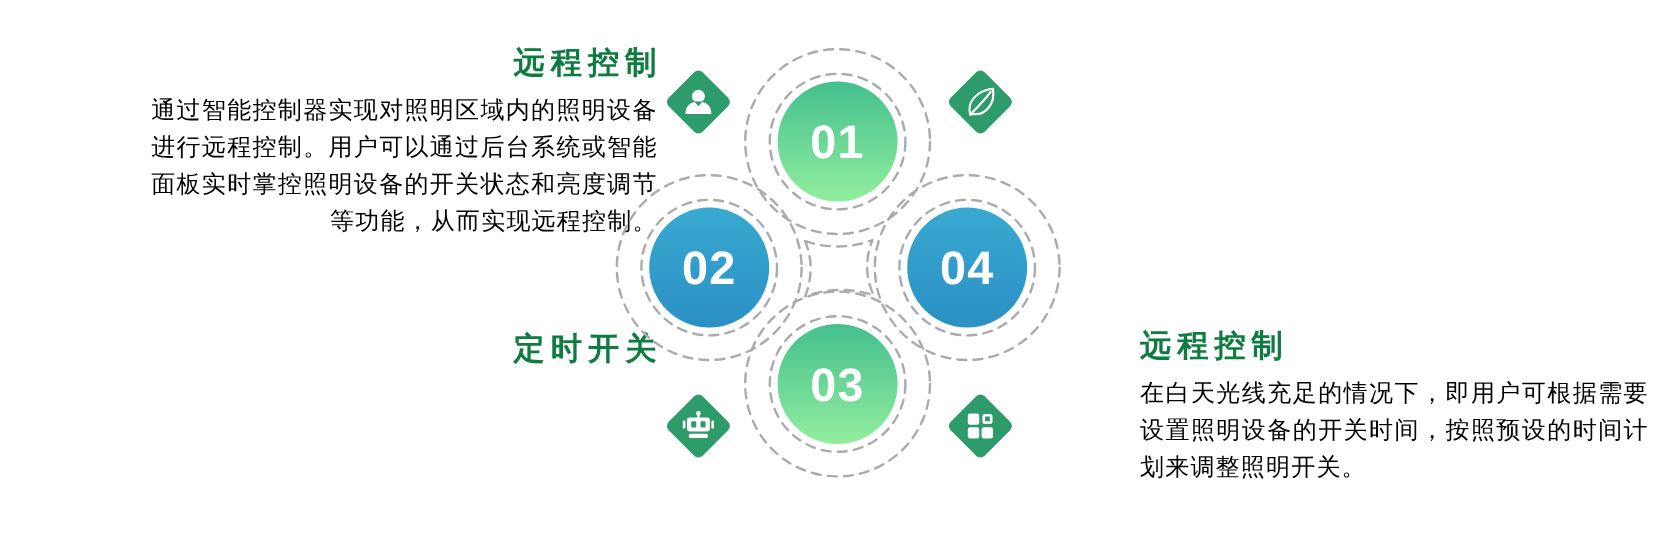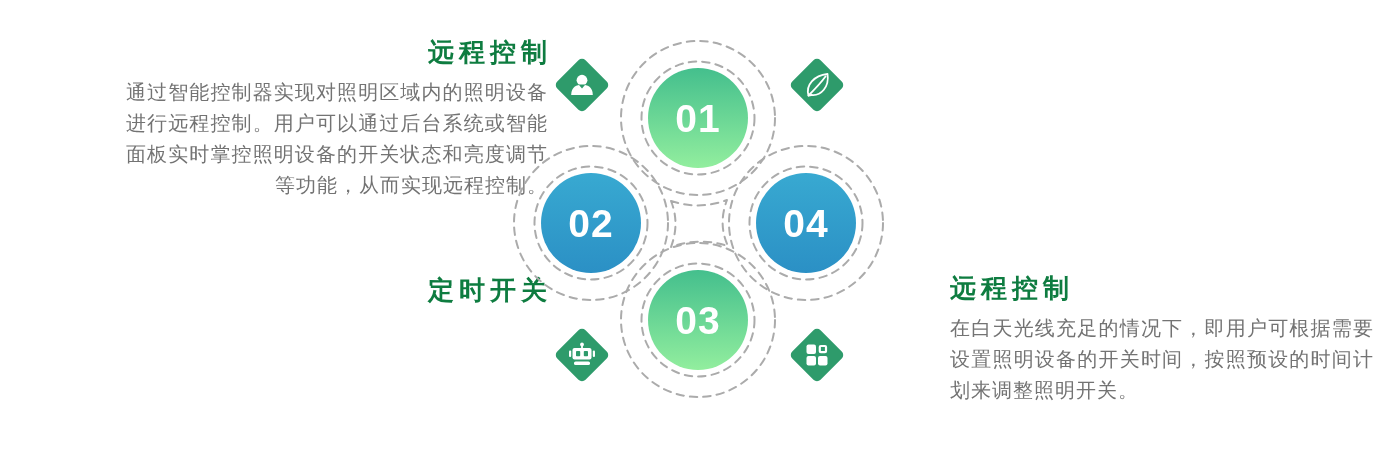--- a/index.html
+++ b/index.html
@@ -6,21 +6,21 @@
   .canvas{
     position:relative;width:1400px;height:465px;background:#ffffff;overflow:hidden;
     font-family:"Liberation Sans",sans-serif;
   }
   .block{position:absolute;margin-left:40px;}
   .block h2{
     margin:0 0 11px 0;font-size:26px;line-height:28px;font-weight:bold;
     color:#0E7C40;letter-spacing:5px;
   }
   .block p{
-    margin:0;font-size:20px;line-height:31px;color:#737373;letter-spacing:1px;
+    margin:0;font-size:20px;line-height:31px;color:#000000;letter-spacing:1px;
     text-align:justify;
   }
   .blk-tl,.blk-bl{left:86px;width:421px;}
   .blk-tr,.blk-br{left:910px;width:424px;}
   .blk-tl{top:38px;}
   .blk-tr{top:35px;}
   .blk-bl{top:276px;}
   .blk-br{top:274px;}
   .blk-tl h2,.blk-bl h2{text-align:right;margin-right:-5px;}
   .blk-tl p,.blk-bl p{text-align-last:right;margin-right:-1px;}

